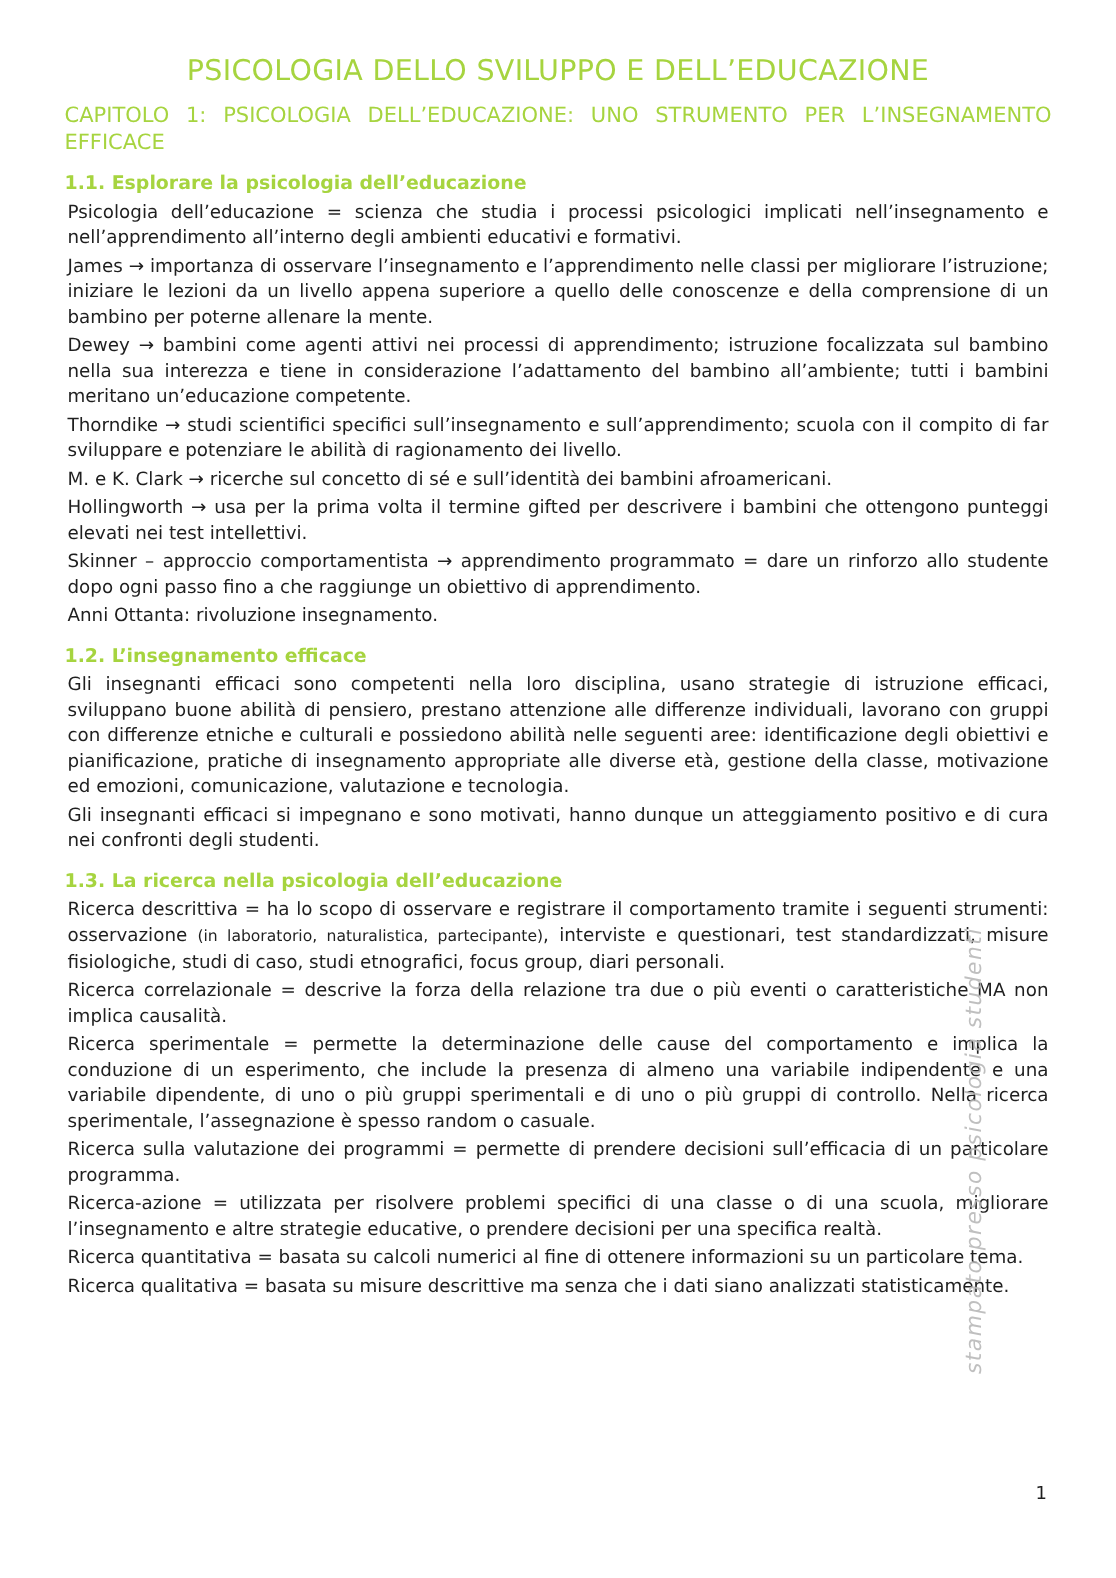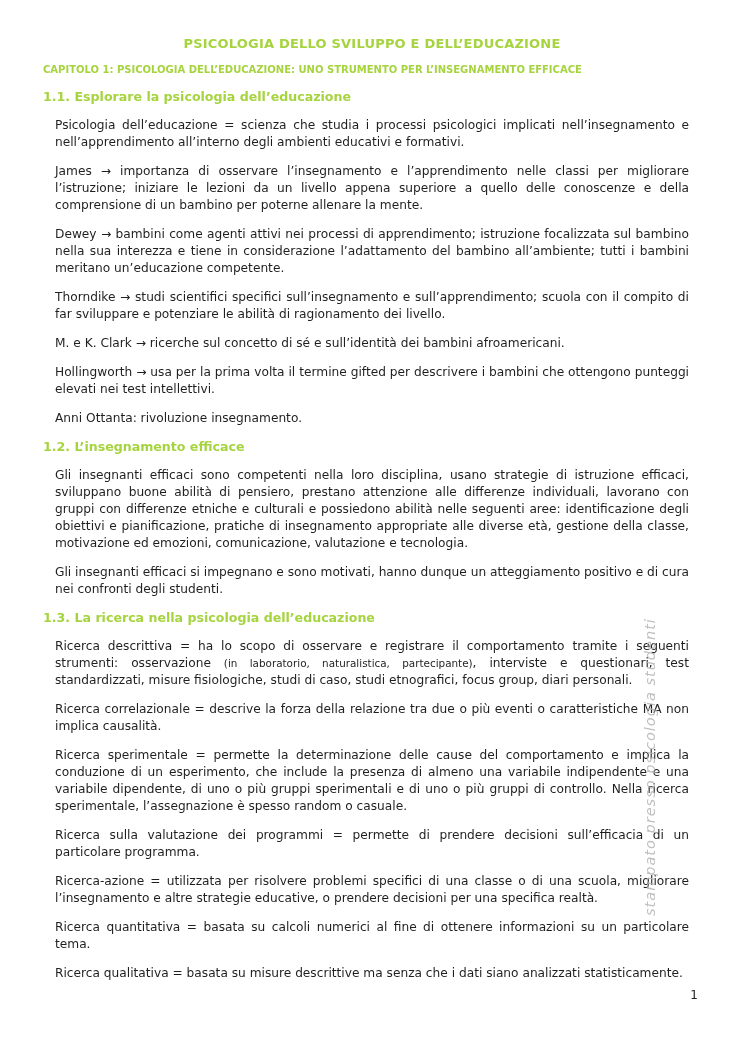--- a/index.html
+++ b/index.html
@@ -3,33 +3,33 @@
 <meta charset="utf-8">
 <style>
   html,body{margin:0;padding:0;}
   body{
     width:744px;height:1052px;position:relative;background:#ffffff;
     font-family:"DejaVu Sans","Liberation Sans",sans-serif;
     color:#1f1f1f;overflow:hidden;
   }
   .page{position:absolute;left:43px;top:36px;width:658px;}
   .doc-title{
-    text-align:center;color:#a6d43f;font-weight:bold;font-size:13px;
+    text-align:center;color:#a6d43f;font-weight:normal;font-size:19px;
     margin:0 0 10px 0;letter-spacing:0.2px;
   }
   .chapter-heading{
-    color:#a6d43f;font-weight:bold;font-size:10px;line-height:18px;
+    color:#a6d43f;font-weight:normal;font-size:14px;line-height:18px;
     text-align:justify;margin:0 0 6px 0;
   }
   .section-heading{
     color:#a6d43f;font-weight:bold;font-size:12.6px;line-height:16px;
     margin:10px 0 3px 0;
   }
   .para{
-    margin:12px;font-size:12.2px;line-height:17px;text-align:justify;
+    margin:2px;font-size:12.2px;line-height:17px;text-align:justify;
   }
   .para .b{font-weight:normal;}
   .para .sm{font-size:10.4px;}
   .watermark{
     position:absolute;left:642px;top:916px;width:436px;
     transform:rotate(-90deg);transform-origin:0 0;
     color:#b5b5b5;font-style:italic;font-size:14.5px;letter-spacing:1px;
     white-space:nowrap;opacity:.85;
   }
   .page-number{
@@ -43,20 +43,21 @@
   <h1 class="doc-title">PSICOLOGIA DELLO SVILUPPO E DELL’EDUCAZIONE</h1>
   <div class="chapter-heading">CAPITOLO 1: PSICOLOGIA DELL’EDUCAZIONE: UNO STRUMENTO PER L’INSEGNAMENTO EFFICACE</div>
   <div>
       <div class="section-heading">1.1. Esplorare la psicologia dell’educazione</div>
       <p class="para"><span>Psicologia dell’educazione = scienza che studia i processi psicologici implicati nell’insegnamento e nell’apprendimento all’interno degli ambienti educativi e formativi.</span></p>
       <p class="para"><span class="b">James</span><span> → importanza di osservare l’insegnamento e l’apprendimento nelle classi per migliorare l’istruzione; iniziare le lezioni da un livello appena superiore a quello delle conoscenze e della comprensione di un bambino per poterne allenare la mente.</span></p>
       <p class="para"><span class="b">Dewey</span><span> → bambini come agenti attivi nei processi di apprendimento; istruzione focalizzata sul bambino nella sua interezza e tiene in considerazione l’adattamento del bambino all’ambiente; tutti i bambini meritano un’educazione competente.</span></p>
       <p class="para"><span class="b">Thorndike</span><span> → studi scientifici specifici sull’insegnamento e sull’apprendimento; scuola con il compito di far sviluppare e potenziare le abilità di ragionamento dei livello.</span></p>
       <p class="para"><span>M. e K. </span><span class="b">Clark</span><span> → ricerche sul concetto di sé e sull’identità dei bambini afroamericani.</span></p>
       <p class="para"><span class="b">Hollingworth</span><span> → usa per la prima volta il termine gifted per descrivere i bambini che ottengono punteggi elevati nei test intellettivi.</span></p>
+      <p class="para"><span class="b">Skinner</span><span> – approccio comportamentista → apprendimento programmato = dare un rinforzo allo studente dopo ogni passo fino a che raggiunge un obiettivo di apprendimento.</span></p>
       <p class="para"><span>Anni Ottanta: rivoluzione insegnamento.</span></p>
       <div class="section-heading">1.2. L’insegnamento efficace</div>
       <p class="para"><span>Gli insegnanti efficaci sono competenti nella loro disciplina, usano strategie di istruzione efficaci, sviluppano buone abilità di pensiero, prestano attenzione alle differenze individuali, lavorano con gruppi con differenze etniche e culturali e possiedono abilità nelle seguenti aree: identificazione degli obiettivi e pianificazione, pratiche di insegnamento appropriate alle diverse età, gestione della classe, motivazione ed emozioni, comunicazione, valutazione e tecnologia.</span></p>
       <p class="para"><span>Gli insegnanti efficaci si impegnano e sono motivati, hanno dunque un atteggiamento positivo e di cura nei confronti degli studenti.</span></p>
       <div class="section-heading">1.3. La ricerca nella psicologia dell’educazione</div>
       <p class="para"><span>Ricerca descrittiva = ha lo scopo di osservare e registrare il comportamento tramite i seguenti strumenti: osservazione </span><span class="sm">(in laboratorio, naturalistica, partecipante)</span><span>, interviste e questionari, test standardizzati, misure fisiologiche, studi di caso, studi etnografici, focus group, diari personali.</span></p>
       <p class="para"><span>Ricerca correlazionale = descrive la forza della relazione tra due o più eventi o caratteristiche MA non implica causalità.</span></p>
       <p class="para"><span>Ricerca sperimentale = permette la determinazione delle cause del comportamento e implica la conduzione di un esperimento, che include la presenza di almeno una variabile indipendente e una variabile dipendente, di uno o più gruppi sperimentali e di uno o più gruppi di controllo. Nella ricerca sperimentale, l’assegnazione è spesso random o casuale.</span></p>
       <p class="para"><span>Ricerca sulla valutazione dei programmi = permette di prendere decisioni sull’efficacia di un particolare programma.</span></p>
       <p class="para"><span>Ricerca-azione = utilizzata per risolvere problemi specifici di una classe o di una scuola, migliorare l’insegnamento e altre strategie educative, o prendere decisioni per una specifica realtà.</span></p>

